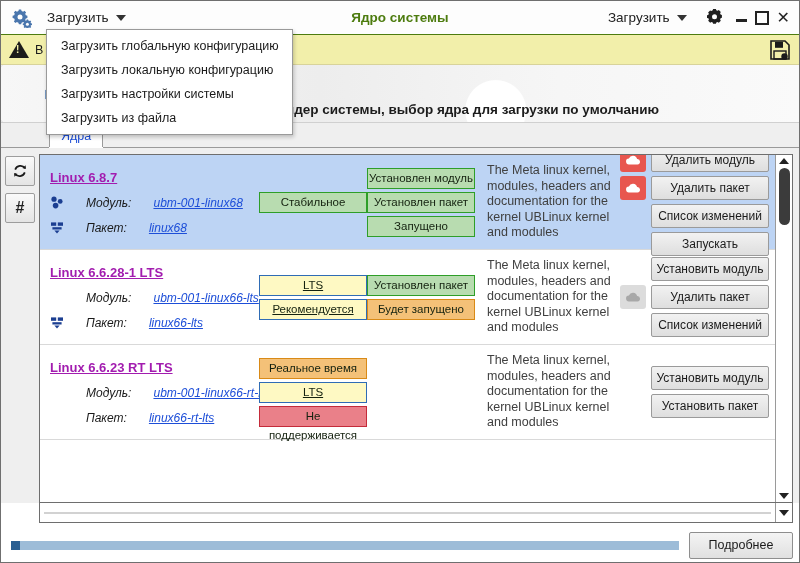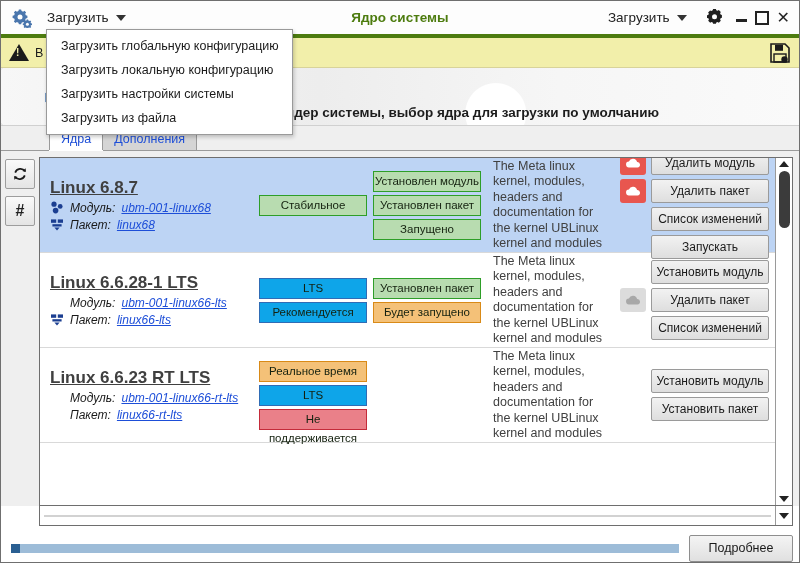--- a/index.html
+++ b/index.html
@@ -5,21 +5,21 @@
   html,body{margin:0;padding:0;}
   body{
     width:800px;height:563px;overflow:hidden;
     font-family:"Liberation Sans","DejaVu Sans",sans-serif;
     font-size:12px;color:#1a1a1a;background:#ffffff;
     -webkit-font-smoothing:antialiased;
   }
   .app{position:relative;width:800px;height:563px;box-sizing:border-box;border:1px solid #6f6f6f;background:#fff;overflow:hidden;}
 
   
-  .titlebar{position:relative;height:33px;background:#fdfdfd;border-bottom:4px solid #4d7c0f;display:flex;align-items:center;}
+  .titlebar{position:relative;height:33px;background:#fdfdfd;border-bottom:1px solid #4d7c0f;display:flex;align-items:center;}
   .tb-appicon{width:40px;display:flex;align-items:center;justify-content:center;}
   .menu-btn{display:flex;align-items:center;gap:7px;padding:3px 6px;cursor:default;font-size:13.5px;color:#222;}
   .caret{width:0;height:0;border-left:5px solid transparent;border-right:5px solid transparent;border-top:6px solid #333;}
   .tb-title{position:absolute;left:0;right:0;text-align:center;font-size:13.5px;font-weight:bold;color:#4d7c0f;pointer-events:none;}
   .tb-right{margin-left:auto;display:flex;align-items:center;gap:13px;padding-right:9px;}
   .winbtns{display:flex;align-items:center;gap:8px;}
   .wb{font-size:14px;color:#222;line-height:1;}
   .wb-min{width:11px;height:3px;background:#222;margin-top:6px;}
   .wb-max{width:10px;height:10px;border:2px solid #222;}
   .wb-close{font-size:16px;font-weight:400;}
@@ -55,32 +55,32 @@
   .sidecol{width:34px;display:flex;flex-direction:column;gap:7px;padding-top:2px;}
   .sidebtn{width:28px;height:28px;border:1px solid #9d9d9d;background:linear-gradient(#fafafa,#e4e4e4);display:flex;align-items:center;justify-content:center;border-radius:2px;color:#222;}
 
   .listwrap{flex:1;border:1px solid #6e6e6e;background:#fff;display:flex;overflow:hidden;}
   .listinner{flex:1;overflow:hidden;position:relative;}
 
   .krow{display:flex;align-items:center;height:95px;box-sizing:border-box;border-bottom:1px solid #d9d9d9;background:#fff;padding:0 6px 0 0;}
   .krow.selected{background:#bdd4f4;}
 
   .kinfo{width:215px;padding-left:10px;box-sizing:border-box;}
-  .kname{font-size:17px;font-weight:bold;color:#404040;text-decoration:underline;white-space:nowrap;}
-  .kline{display:flex;gap:6px;margin-top:3px;font-size:12px;font-style:italic;color:#1a1a1a;white-space:nowrap;}
+  .kname{font-size:13px;font-weight:bold;color:#a21caf;text-decoration:underline;white-space:nowrap;}
+  .kline{display:flex;gap:22px;margin-top:11px;font-size:12px;font-style:italic;color:#1a1a1a;white-space:nowrap;}
   .kline .lbl{font-style:italic;}
   .kline a{color:#1d4ed8;text-decoration:underline;font-style:italic;}
   .rowicon{width:14px;height:13px;flex:0 0 14px;}
   .rowicon.blank{visibility:hidden;}
 
   .badgecol{width:108px;display:flex;flex-direction:column;gap:3px;margin-left:4px;}
-  .badgecol2{width:108px;display:flex;flex-direction:column;gap:3px;margin-left:6px;}
+  .badgecol2{width:108px;display:flex;flex-direction:column;gap:3px;}
   .badge{height:21px;line-height:19px;text-align:center;font-size:11.5px;border:1px solid #444;box-sizing:border-box;color:#14210f;}
   .b-green{background:#b8dcb0;border-color:#2e9e28;}
-  .b-blue{background:#0ea5e9;border-color:#2f6cb5;}
+  .b-blue{background:#fef9c3;border-color:#2f6cb5;text-decoration:underline;}
   .b-orange{background:#f4c178;border-color:#d98a17;}
   .b-red{background:#ea8089;border-color:#c42b3a;}
 
   .kdesc{flex:1;margin-left:12px;font-size:12.5px;line-height:15.5px;color:#404040;padding-right:6px;}
 
   .btncol{width:150px;display:flex;flex-direction:column;gap:4px;align-items:flex-end;}
   .btnrow{display:flex;align-items:flex-start;gap:5px;}
   .cloudicon{width:26px;height:24px;border-radius:3px;display:flex;align-items:center;justify-content:center;}
   .cloudicon.red{background:#e8564f;}
   .cloudicon.gray{background:#dcdcdc;}
@@ -172,21 +172,20 @@
           <path d="M44 38l.6-2.7h5l.6 2.7 2.2.9 2.4-1.4 3.5 3.5-1.4 2.4.9 2.2 2.7.6v5l-2.7.6-.9 2.2 1.4 2.4-3.5 3.5-2.4-1.4-2.2.9-.6 2.7h-5l-.6-2.7-2.2-.9-2.4 1.4-3.5-3.5 1.4-2.4-.9-2.2L36 52.7v-5l2.7-.6.9-2.2-1.4-2.4 3.5-3.5 2.4 1.4z"></path>
           <circle cx="47.1" cy="50.2" r="4.4" fill="#f2f2f2"></circle>
         </g>
       </svg>
     </div>
     <div class="banner-text">Загрузка и установка ядер системы, выбор ядра для загрузки по умолчанию</div>
   </div>
 
   <div class="tabstrip">
     <div class="tab active">Ядра</div>
-    <div class="tab">Дополнения</div>
   </div>
 
   <div class="main">
     <div class="sidecol">
       <div class="sidebtn">
         <svg width="16" height="16" viewBox="0 0 16 16">
           <path fill="none" stroke="#1b1b1b" stroke-width="1.7" d="M13 5.2A5.6 5.6 0 0 0 3.2 6.6"></path>
           <path fill="none" stroke="#1b1b1b" stroke-width="1.7" d="M3 10.8a5.6 5.6 0 0 0 9.8-1.4"></path>
           <path fill="#1b1b1b" d="M13.6 2.3l.3 3.6-3.5-1z"></path>
           <path fill="#1b1b1b" d="M2.4 13.7l-.3-3.6 3.5 1z"></path>

